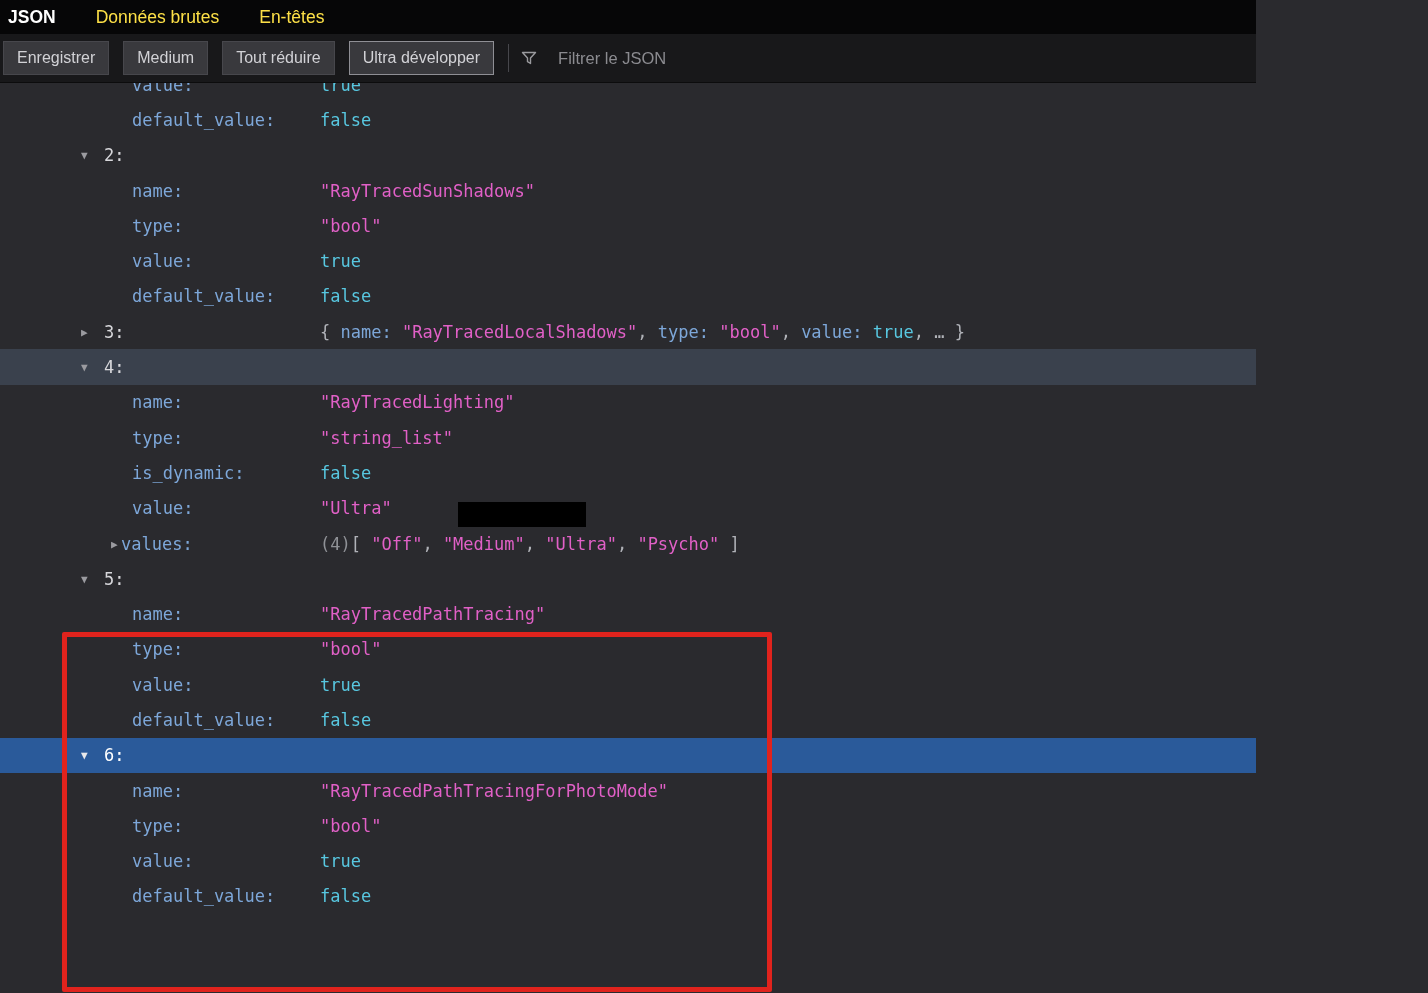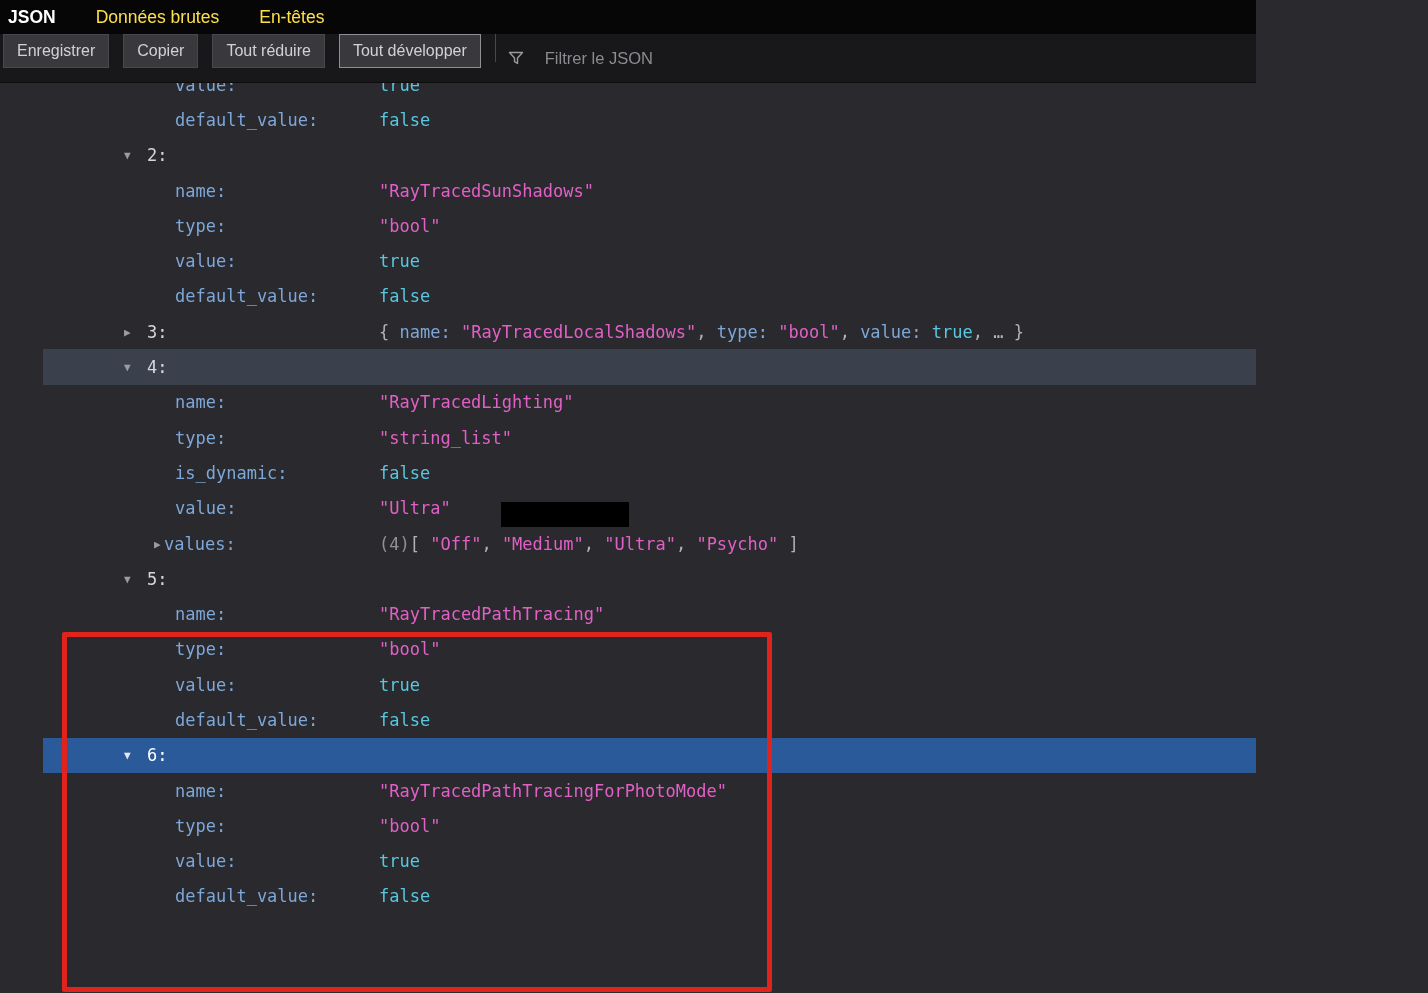--- a/index.html
+++ b/index.html
@@ -7,46 +7,46 @@
   body { font-family: "Liberation Sans", sans-serif; background: var(--bg, #2a2a2e); }
 
   .app { position: relative; width: 1256px; height: 993px; background: var(--bg); overflow: hidden; }
 
   
   .tabbar { height: 34px; background: var(--tabbar-bg); display: flex; align-items: center; padding-left: 8px; }
   .tab { font-size: 17.5px; color: #fde047; margin-right: 40px; cursor: default; white-space: nowrap; }
   .tab.active { color: #ffffff; font-weight: bold; }
 
   
-  .toolbar { height: 49px; background: var(--toolbar-bg); display: flex; padding-left: 3px; border-bottom: 1px solid #0c0c0d; }
+  .toolbar { height: 49px; background: var(--toolbar-bg); display: flex; align-items: center; padding-left: 3px; border-bottom: 1px solid #0c0c0d; }
   .tb-buttons { display: flex; gap: 14px; }
   .tb-btn { height: 34px; background: var(--button-bg); color: #d2d2d6; font-family: "Liberation Sans", sans-serif; font-size: 16px; padding: 0 13px; border: 1px solid #47474c; white-space: nowrap; cursor: default; }
   .tb-btn.focused { border-color: #8f8f95; }
   .tb-sep { width: 1px; height: 28px; background: #47474c; margin: 0 12px 0 14px; }
   .filter { display: flex; align-items: center; gap: 21px; }
   .filter-icon-wrap { display: flex; align-items: center; }
   .filter-input { background: transparent; border: none; outline: none; color: var(--text); font-size: 16.5px; width: 320px; font-family: "Liberation Sans", sans-serif; }
   .filter-input::placeholder { color: var(--placeholder); opacity: 1; }
 
   
   .content { position: relative; height: 910px; overflow: hidden; }
-  .tree { margin-top: -16px; font-family: "DejaVu Sans Mono", monospace; font-size: 17px; padding-left: 43px; }
+  .tree { margin-top: -16px; font-family: "DejaVu Sans Mono", monospace; font-size: 17px; }
   .row { position: relative; height: 35.3px; }
   .row.hl-hover { background: var(--row-hover); }
   .row.hl-selected { background: var(--row-selected); }
   .twisty { position: absolute; top: 50%; transform: translateY(-50%); font-size: 11px; color: var(--twisty); }
   .k-item .twisty { left: 81px; }
   .k-propx .twisty { left: 111px; }
   .label { position: absolute; top: 50%; transform: translateY(-50%); white-space: pre; }
   .k-item .label { left: 104px; color: var(--text); }
   .k-prop .label { left: 132px; color: var(--key); }
   .k-propx .label { left: 121px; color: var(--key); }
   .hl-selected .label { color: #ffffff; }
   .hl-selected .twisty { color: #e8e8ea; }
-  .value { position: absolute; left: 336px; top: 50%; transform: translateY(-50%); white-space: pre; }
+  .value { position: absolute; left: 320px; top: 50%; transform: translateY(-50%); white-space: pre; }
   .v-string { color: var(--string); }
   .v-bool { color: var(--boolean); }
   .v-num { color: var(--number); }
   .v-punct { color: var(--punct); }
   .v-pkey { color: var(--key); }
   .v-dim { color: var(--dim); }
 
   
   .redaction { position: absolute; left: 458px; top: 11px; width: 128px; height: 25px; background: var(--redaction-black); }
   .red-box { position: absolute; left: 62px; top: 632px; width: 710px; height: 360px; border: 5px solid var(--annotation-red); border-radius: 2px; pointer-events: none; z-index: 5; }
@@ -58,23 +58,23 @@
 
   <div class="tabbar" id="tabbar">
       <div class="tab active">JSON</div>
       <div class="tab">Données brutes</div>
       <div class="tab">En-têtes</div>
     </div>
 
   <div class="toolbar">
     <div class="tb-buttons" id="toolbar-buttons">
         <button class="tb-btn">Enregistrer</button>
-        <button class="tb-btn">Copier</button>
+        <button class="tb-btn">Medium</button>
         <button class="tb-btn">Tout réduire</button>
-        <button class="tb-btn focused">Tout développer</button>
+        <button class="tb-btn focused">Ultra développer</button>
       </div>
     <div class="tb-sep"></div>
     <div class="filter">
       <span class="filter-icon-wrap">
         <svg width="16" height="16" viewBox="0 0 16 16">
           <path d="M1.5 2.5 h13 L9.5 8 v5.5 l-3 -1.8 V8 Z" fill="none" stroke="#9a9a9e" stroke-width="1.4" stroke-linejoin="round"></path>
         </svg>
       </span>
       <input class="filter-input" type="text" placeholder="Filtrer le JSON" style="">
     </div>

